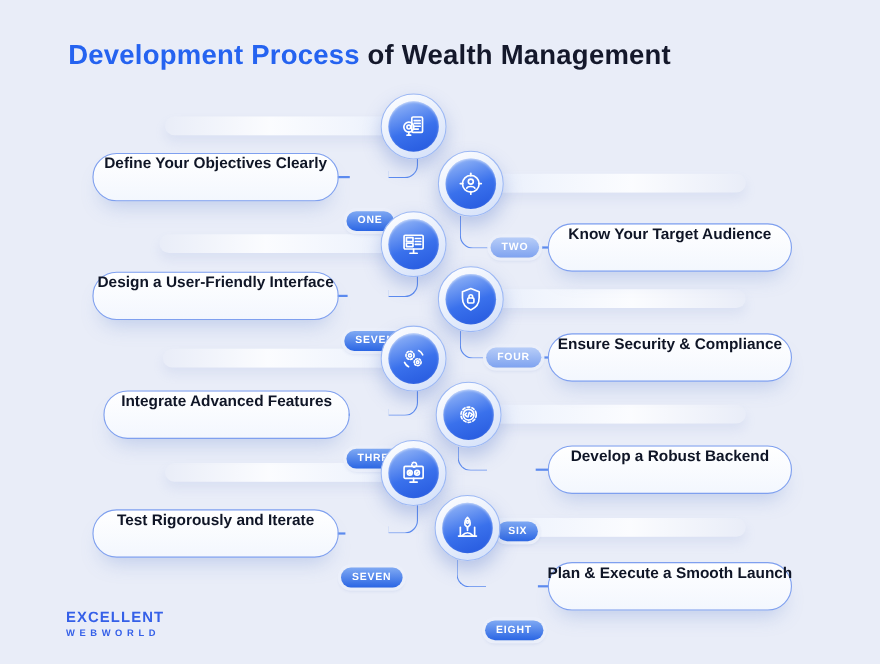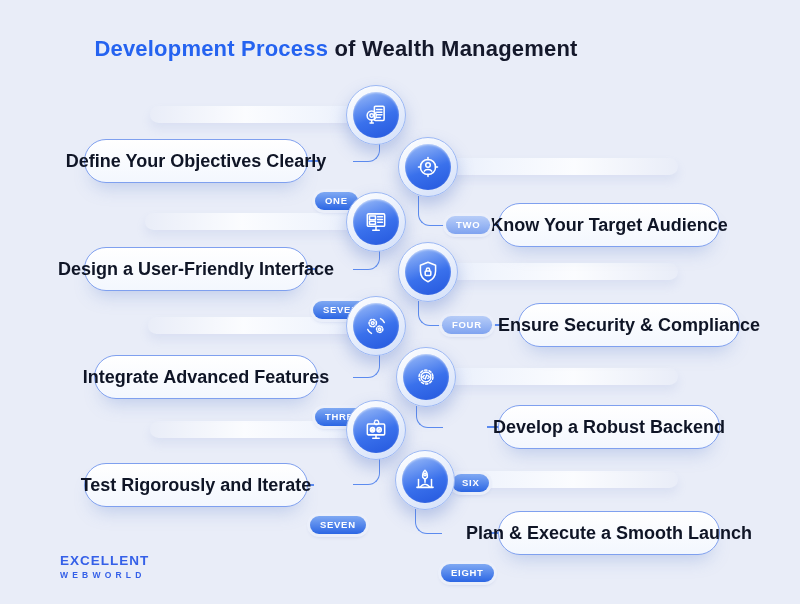--- a/index.html
+++ b/index.html
@@ -6,46 +6,46 @@
   body{
     width:800px;height:604px;position:relative;overflow:hidden;
     background:#e9edf8;
     font-family:"Liberation Sans", sans-serif;
   }
   .canvas{position:absolute;inset:0;}
 
   
   .title{
     position:absolute;top:36px;left:0;width:672px;text-align:center;
-    font-size:22px;font-weight:700;color:#14182b;letter-spacing:.2px;
+    font-size:25px;font-weight:700;color:#14182b;letter-spacing:.2px;
   }
   .title .hl{color:#2563f0;}
 
   
   .streak{
     position:absolute;height:17px;border-radius:9px;z-index:1;
     box-shadow:0 6px 10px rgba(140,160,215,.16);
   }
   .streak-left{background:linear-gradient(90deg, rgba(238,242,251,0) 0%, rgba(252,253,255,.95) 45%, #f1f5fd 80%, #e8eefb 100%);}
   .streak-right{background:linear-gradient(270deg, rgba(238,242,251,0) 0%, rgba(252,253,255,.95) 45%, #f1f5fd 80%, #e8eefb 100%);}
 
   
   .conn{position:absolute;z-index:2;}
   .conn-left{border-right:1.6px solid #5c8bef;border-bottom:1.6px solid #5c8bef;border-bottom-right-radius:12px;}
   .conn-right{border-left:1.6px solid #5c8bef;border-bottom:1.6px solid #5c8bef;border-bottom-left-radius:12px;}
   .linkline{position:absolute;height:1.6px;background:#5c8bef;z-index:2;}
 
   
   .pill{
     position:absolute;height:44px;z-index:3;box-sizing:border-box;
-    display:flex;align-items:center;justify-content:center;
+    display:flex;justify-content:center;
     background:linear-gradient(180deg,#ffffff 0%,#f3f7fe 100%);
     border:1.3px solid #7fa0ef;border-radius:24px;
     box-shadow:0 12px 18px -8px rgba(110,140,210,.35);
-    font-size:18px;font-weight:700;color:#0f1526;white-space:nowrap;
+    font-size:14px;font-weight:700;color:#0f1526;white-space:nowrap;
   }
   .pill-left{width:224px;}
   .pill-right{width:222px;}
 
   
   .badge{
     position:absolute;height:18px;line-height:18px;padding:0 10px;border-radius:9px;
     font-size:9.5px;font-weight:700;color:#ffffff;letter-spacing:.7px;z-index:5;
     box-shadow:0 0 0 3px rgba(235,239,250,.95), 0 2px 4px rgba(60,90,180,.3);
   }
@@ -168,21 +168,21 @@
     <div class="linkline" style="left:487px;top:324px;width:13px"></div>
     <div class="icon-outer" style="left:398px;top:242px">
       <div class="icon-inner">
         <svg width="26" height="26" viewBox="0 0 24 24" fill="none" stroke="#ffffff" stroke-width="1.4" stroke-linecap="round" stroke-linejoin="round">
           <path d="M12 3 L19 5.8 V11 C19 15.8 16 19.2 12 21 C8 19.2 5 15.8 5 11 V5.8 Z"></path>
           <rect x="9.4" y="11" width="5.2" height="4.2" rx="0.8"></rect>
           <path d="M10.5 11 V9.8 a1.5 1.5 0 0 1 3 0 V11"></path>
         </svg>
       </div>
     </div>
-    <div class="pill pill-right" style="left:518px;top:303px">
+    <div class="pill pill-right" style="left:498px;top:303px">
       <span>Ensure Security &amp; Compliance</span>
     </div>
     <div class="badge badge-light" style="left:442px;top:316px">
       <span>FOUR</span>
     </div>
   </div>
 
   <div>
     <div class="streak streak-left" style="left:148px;top:317px;width:212px"></div>
     <div class="conn conn-left" style="left:353px;top:355px;width:26px;height:22px"></div>

